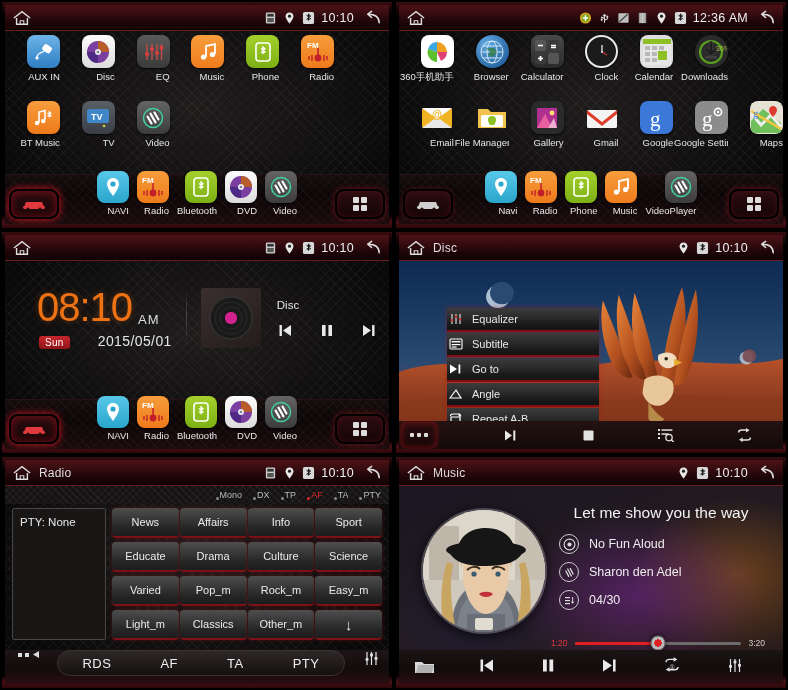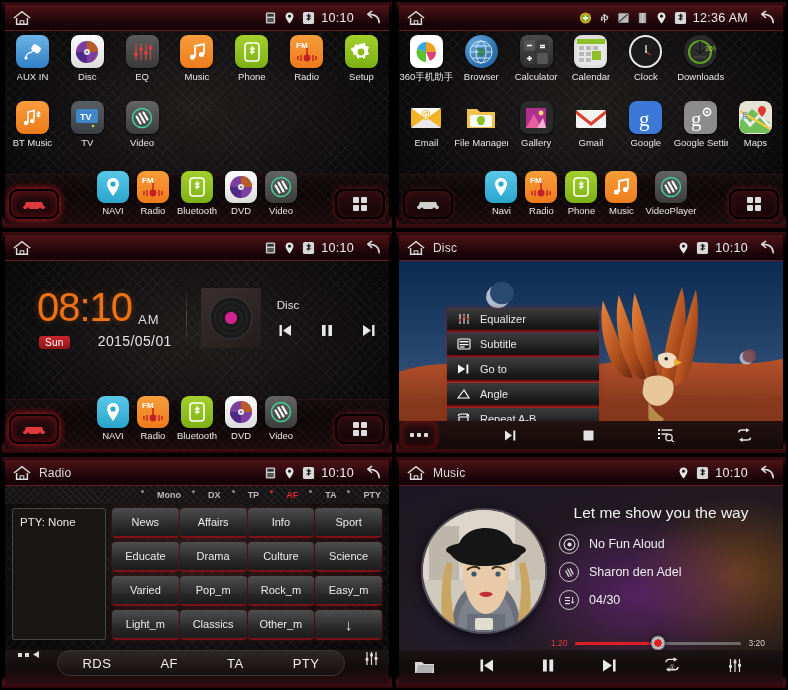--- a/index.html
+++ b/index.html
@@ -64,21 +64,21 @@
     background-image:
       repeating-linear-gradient(45deg, rgba(255,255,255,.035) 0 1px, transparent 1px 7px),
       repeating-linear-gradient(-45deg, rgba(255,255,255,.03) 0 1px, transparent 1px 7px),
       radial-gradient(ellipse at 50% 40%, #1f1c1c 0%, #0a0909 78%);
   }
 
   
   .apps { position:absolute; left:0; right:0; top:4px; display:flex; flex-wrap:wrap; }
   .apps.seven .app { width:14.2857%; }
   .app {
-    display:flex; flex-direction:column; align-items:center;
+    display:flex; flex-direction:column; align-items:flex-end;
     margin-bottom:4px;
   }
   .icon {
     width:33px; height:33px; border-radius:8px;
     position:relative; overflow:hidden;
     box-shadow:0 1px 2px rgba(0,0,0,.8);
     display:flex; align-items:center; justify-content:center;
   }
   .icon.rnd { border-radius:50%; }
   .icon svg, .icon span { display:block; }
@@ -139,21 +139,21 @@
 
   
   .discbg { position:absolute; inset:0; overflow:hidden; }
   .discmenu {
     position:absolute; left:48px; top:47px; width:152px;
   }
   .mitem {
     height:24px; margin-bottom:1px;
     background:linear-gradient(#3c3c3c 0%, #2a2a2a 45%, #1a1a1a 75%, #141414 100%);
     border-bottom:2px solid #7a1116;
-    display:flex; align-items:center; padding-left:8px;
+    display:flex; align-items:center; padding-left:0;
     box-shadow:0 0 5px rgba(190,20,25,.45);
   }
   .mitem .mi { width:17px; margin-right:8px; display:flex; justify-content:center;}
   .mitem .mt { color:#e8e8e8; font-size:11px; }
   .discbar {
     position:absolute; left:0; right:0; bottom:0; height:28px;
     background:linear-gradient(#231211,#130a09);
     display:flex; align-items:center;
   }
   .dotsbtn {
@@ -167,21 +167,21 @@
   
   .rdsstrip {
     position:absolute; left:0; right:0; top:0; height:18px;
     display:flex; align-items:center; justify-content:flex-end; gap:11px;
     padding-right:8px;
     background-image:
       repeating-linear-gradient(45deg, rgba(255,255,255,.05) 0 1px, transparent 1px 5px),
       repeating-linear-gradient(-45deg, rgba(255,255,255,.04) 0 1px, transparent 1px 5px);
     background-color:#151313;
   }
-  .rdsitem{ color:#b9b9b9; font-size:9px; display:flex; align-items:flex-start; gap:13px;font-weight:bold;}
+  .rdsitem{ color:#b9b9b9; font-size:9px; display:flex; align-items:flex-end; gap:1px;}
   .rdsitem b{ width:3px;height:3px;border-radius:50%;background:#8a8a8a;display:block;font-size:0;}
   .rdsitem.on{ color:#e4242c; }
   .rdsitem.on b{ background:#e4242c; }
   .ptybox {
     position:absolute; left:7px; top:22px; width:94px; height:132px;
     background:#191616; border:1px solid #4a4444; border-radius:2px;
     color:#e8e8e8; font-size:11.5px; padding:7px 0 0 7px;
   }
   .ptygrid {
     position:absolute; left:107px; right:7px; top:22px;
@@ -353,29 +353,20 @@
                   <circle cx="14" cy="20" r="3.4" fill="#c21f28"></circle>
                   <rect x="13.3" y="10" width="1.5" height="7" fill="#c21f28"></rect>
                   <g stroke="#c21f28" stroke-width="1.4">
                     <path d="M5 18v4M8 17v6M20 17v6M23 18v4"></path>
                   </g>
                 </svg>
             </div>
             <div class="lbl">Radio</div>
           </div>
 
-          <div class="app">
-            <div class="icon" style="background:linear-gradient(#a4d02c,#7cb014)">
-              <svg width="24" height="24" viewBox="0 0 24 24">
-                  <path d="M12 3.5l1.6.35.9-1.4 1.9 1-.25 1.65 1.3 1.3 1.65-.25 1 1.9-1.4.9.35 1.6-.35 1.6 1.4.9-1 1.9-1.65-.25-1.3 1.3.25 1.65-1.9 1-.9-1.4-1.6.35-1.6-.35-.9 1.4-1.9-1 .25-1.65-1.3-1.3-1.65.25-1-1.9 1.4-.9L3.5 12l-.35-1.6-1.4-.9 1-1.9 1.65.25 1.3-1.3L5.45 4.9l1.9-1 .9 1.4z" fill="#fff"></path>
-                  <circle cx="12" cy="12" r="3.4" fill="#8cbf1d"></circle>
-                </svg>
-            </div>
-            <div class="lbl">Setup</div>
-          </div>
         </div>
 
         <div class="apps seven" style="top:70px">
           <div class="app">
             <div class="icon" style="background:linear-gradient(#f79d3c,#ee7a1a)">
               <svg width="24" height="24" viewBox="0 0 24 24">
                   <path d="M8 17V6l6-1.5v9" fill="none" stroke="#fff" stroke-width="1.6"></path>
                   <circle cx="6" cy="17" r="2.2" fill="#fff"></circle>
                   <circle cx="12.3" cy="15" r="2.2" fill="#fff"></circle>
                   <path d="M16.5 7 L20 9.7 L18.3 11 L18.3 5.8 L20 7.3 L16.5 10" fill="none" stroke="#fff" stroke-width="1.1"></path>
@@ -564,49 +555,49 @@
                   <rect x="2" y="2" width="11" height="11" rx="2" fill="#555"></rect>
                   <rect x="15" y="2" width="11" height="11" rx="2" fill="#3a3a3a"></rect>
                   <rect x="2" y="15" width="11" height="11" rx="2" fill="#3a3a3a"></rect>
                   <rect x="15" y="15" width="11" height="11" rx="2" fill="#555"></rect>
                   <path d="M5 7.5h5" stroke="#fff" stroke-width="1.7"></path>
                   <path d="M18 7.5h5M18 9.5h5" stroke="#fff" stroke-width="1.4"></path>
                   <path d="M5 20.5h5M7.5 18v5" stroke="#fff" stroke-width="1.7"></path>
                 </svg>
             </div>
             <div class="lbl">Calculator</div>
+          </div>
+          <div class="app">
+            <div class="icon rnd" style="background:#1b1b1b;border:2px solid #e8e8e8">
+              <svg width="24" height="24" viewBox="0 0 24 24">
+                  <path d="M12 12 L12 5" stroke="#ddd" stroke-width="1.4"></path>
+                  <path d="M12 12 L17 15" stroke="#c43030" stroke-width="1.4"></path>
+                  <circle cx="12" cy="12" r="1" fill="#ddd"></circle>
+                </svg>
+            </div>
+            <div class="lbl">Clock</div>
           </div>
           <div class="app">
             <div class="icon" style="background:#ddd">
               <svg width="30" height="30" viewBox="0 0 30 30">
                   <rect x="1" y="2" width="28" height="5" fill="#8cc024"></rect>
                   <rect x="1" y="7" width="28" height="21" fill="#e6e6e6"></rect>
                   <g fill="#b8b8b8">
                     <rect x="3" y="9" width="5" height="4"></rect>
                     <rect x="10" y="9" width="5" height="4"></rect>
                     <rect x="17" y="9" width="5" height="4"></rect>
                     <rect x="3" y="15" width="5" height="4"></rect>
                     <rect x="10" y="15" width="5" height="4"></rect>
                     <rect x="3" y="21" width="5" height="4"></rect>
                     <rect x="10" y="21" width="5" height="4"></rect>
                   </g>
                   <rect x="16" y="14" width="9" height="9" fill="#8cc024"></rect>
                 </svg>
             </div>
             <div class="lbl">Calendar</div>
-          </div>
-          <div class="app">
-            <div class="icon rnd" style="background:#1b1b1b;border:2px solid #e8e8e8">
-              <svg width="24" height="24" viewBox="0 0 24 24">
-                  <path d="M12 12 L12 5" stroke="#ddd" stroke-width="1.4"></path>
-                  <path d="M12 12 L17 15" stroke="#c43030" stroke-width="1.4"></path>
-                  <circle cx="12" cy="12" r="1" fill="#ddd"></circle>
-                </svg>
-            </div>
-            <div class="lbl">Clock</div>
           </div>
           <div class="app">
             <div class="icon rnd" style="background:#2a2a2a">
               <svg width="30" height="30" viewBox="0 0 30 30">
                   <circle cx="14" cy="15" r="11" fill="none" stroke="#5aa020" stroke-width="2.2"></circle>
                   <path d="M14 6 v9 M9.5 12.5 L14 17 L18.5 12.5" fill="none" stroke="#3f3f3f" stroke-width="4.4" stroke-linecap="round" stroke-linejoin="round"></path>
                   <path d="M14 6 v9 M9.5 12.5 L14 17 L18.5 12.5" fill="none" stroke="#1f1f1f" stroke-width="2.6" stroke-linecap="round" stroke-linejoin="round"></path>
                   <rect x="8" y="19" width="12" height="2.4" fill="#3f3f3f"></rect>
                   <text x="19" y="14" font-size="7" font-family="Liberation Sans, sans-serif" fill="#9fc93a">36%</text>
                 </svg>

